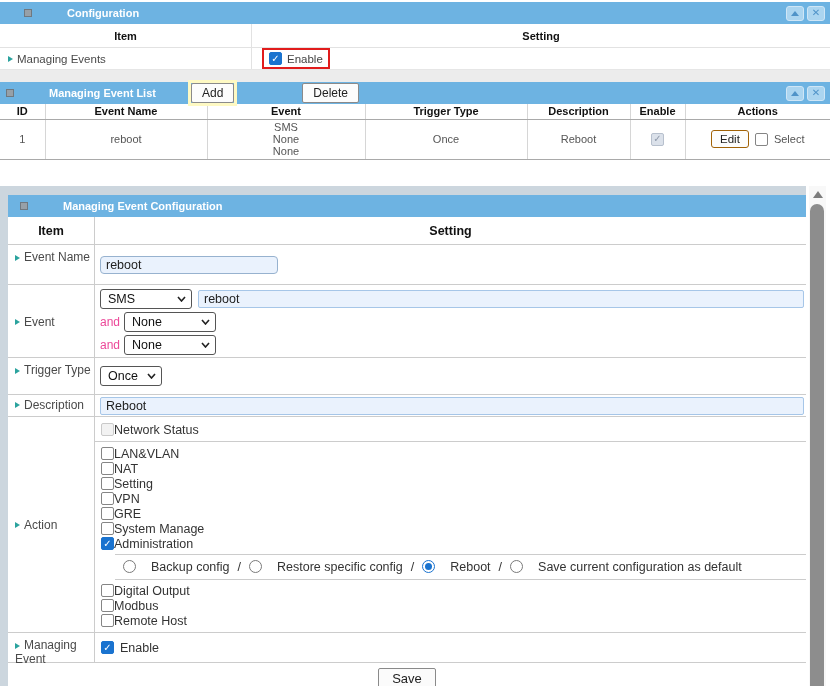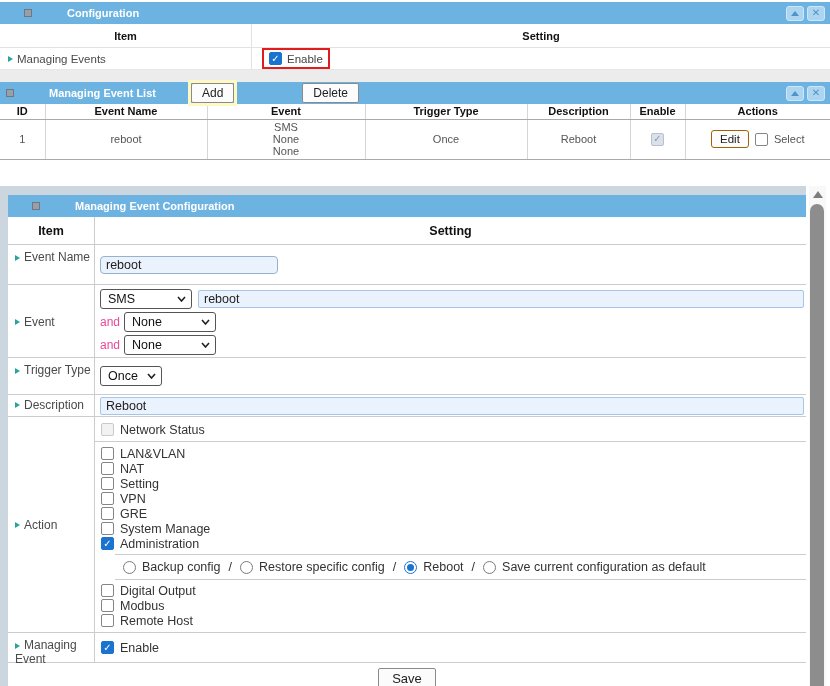--- a/index.html
+++ b/index.html
@@ -64,46 +64,46 @@
   .ltbl td { height:40px; font-size:11px; color:#555; border-bottom:1px solid #a9a9a9; vertical-align:middle; }
   .ltbl th + th, .ltbl td + td { border-left:1px solid #d6d6d6; }
   .ev-lines { line-height:12px; }
   .actions-cell { display:flex; align-items:center; justify-content:center; gap:6px; }
   .edit-btn { background:#fcfcfc; border:1px solid #a16207; border-radius:3px; font-family:inherit;
     font-size:11.5px; color:#222; padding:2px 8px; cursor:pointer; }
 
   
   .lower { position:absolute; top:186px; left:0; width:806px; height:500px; background:#ccd6de; padding:9px 0 0 8px; }
   .content { background:#fff; width:798px; height:491px; display:flex; flex-direction:column; }
-  .content .bar { padding-left:24px; flex:0 0 22px; }
+  .content .bar { padding-left:12px; flex:0 0 22px; }
   .ctbl { width:798px; }
   .crow { display:flex; border-bottom:1px solid #cccccc; }
   .clabel { width:87px; flex:0 0 87px; border-right:1px solid #cccccc; padding:5px 2px 4px 7px;
     font-size:12px; color:#4a4a4a; line-height:14px; }
   .clabel .arrow-r { margin-top:0; }
   .csetting { flex:1; min-width:0; }
   .chead { height:28px; }
   .chead > div { display:flex; align-items:center; justify-content:center; font-weight:bold; font-size:12.5px; color:#111; }
   .row-eventname { height:40px; }
   .row-eventname .csetting { display:flex; align-items:center; padding:0 4px 0 5px; }
   .row-event { height:73px; }
   .row-event .csetting { padding:4px 0 4px 5px; display:flex; flex-direction:column; gap:3px; }
   .ev-line { display:flex; align-items:center; gap:6px; }
   .and-lbl { font-size:12px; color:#ec4899; width:18px; flex:0 0 auto; }
   .row-trigger { height:37px; }
   .row-trigger .csetting { display:flex; align-items:center; padding-left:5px; }
   .row-desc { height:22px; }
   .row-desc .csetting { display:flex; align-items:center; padding-left:5px; }
   .row-action .csetting { padding:0; }
-  .ck-line { display:flex; align-items:center; gap:6px; height:15px; font-size:12.5px; color:#333; }
+  .ck-line { display:flex; align-items:center; height:15px; font-size:12.5px; color:#333; }
   .ns-block { padding:5px 6px 4px 6px; border-bottom:1px solid #cccccc; }
   .ck-group1 { padding:4px 6px 3px 6px; }
   .radio-block { margin-left:20px; border-top:1px solid #cccccc; border-bottom:1px solid #cccccc;
     padding:4px 4px 4px 8px; display:flex; align-items:center; gap:6px; font-size:12.5px; color:#333; height:26px; }
-  .radio-grp { display:flex; align-items:flex-end; gap:6px; }
+  .radio-grp { display:flex; align-items:flex-start; gap:15px; }
   .rsep { color:#333; padding:0 2px; }
   .ck-group2 { padding:3px 6px 4px 6px; }
   .row-managing { height:30px; }
   .row-managing .csetting { display:flex; align-items:center; gap:6px; padding-left:6px; font-size:12.5px; color:#333; }
   .save-row { margin-top:auto; display:flex; justify-content:center; padding:5px 0 7px 0; }
   .save-btn { background:#fbfbfb; border:1px solid #8a8a8a; border-radius:2px; font-family:inherit;
     font-size:13px; color:#222; padding:2px 13px; cursor:pointer; }
 
   
   .scrollbar { position:absolute; top:186px; left:809px; width:17px; height:500px; background:#f8f8f8; }

